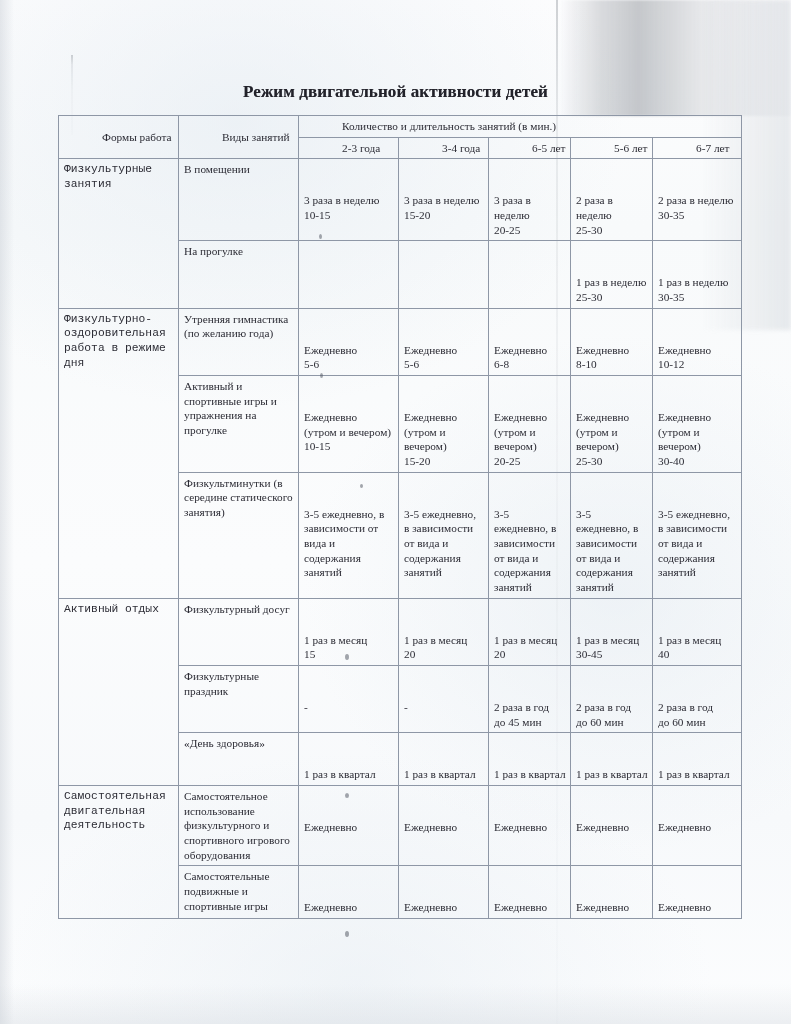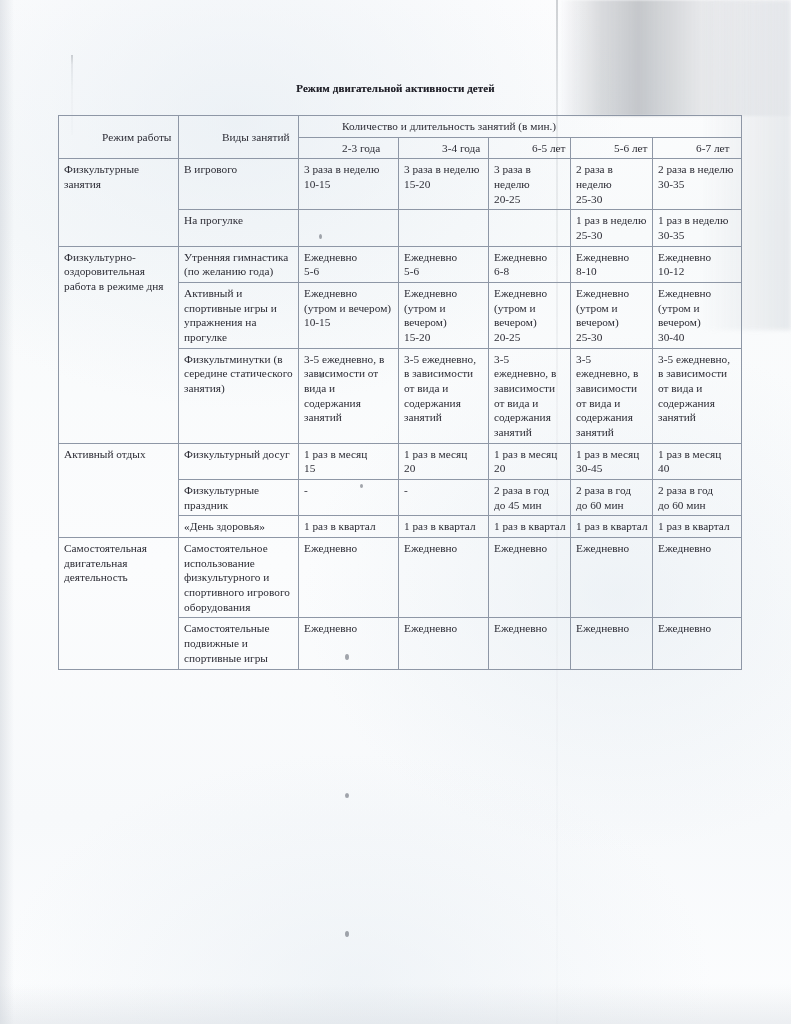--- a/index.html
+++ b/index.html
@@ -79,21 +79,21 @@
   }
 
   
   .doc-title {
     position: absolute;
     left: 0;
     top: 82px;
     width: 791px;
     text-align: center;
     font-weight: bold;
-    font-size: 11px;
+    font-size: 17px;
     letter-spacing: 0.1px;
     color: #22222a;
     text-shadow: 0 0 0.6px rgba(40,40,50,0.55);
   }
 
   
   .table-wrap {
     position: absolute;
     left: 58px;
     top: 115px;
@@ -131,26 +131,28 @@
   .c-a23     { width: 100px; }
   .c-a34     { width: 90px; }
   .c-a45     { width: 82px; }
   .c-a56     { width: 82px; }
   .c-a67     { width: 89px; }
 
   td.vmid, th.vmid { vertical-align: middle; }
   td.group-label {
     vertical-align: middle;
     padding-left: 6px;
+    font-family: Liberation Mono, monospace;
   }
   td.dash { vertical-align: middle; }
 
   .cell {
     display: block;
     white-space: pre-line;
+    margin-top: 31px;
   }
 
   
   .speck {
     position: absolute;
     background: rgba(90,95,105,0.55);
     border-radius: 50%;
     pointer-events: none;
   }
 </style>
@@ -174,36 +176,36 @@
         <col class="c-forms">
           <col class="c-types">
           <col class="c-a23">
         <col class="c-a34">
           <col class="c-a45">
           <col class="c-a56">
           <col class="c-a67">
       </colgroup>
       <thead>
         <tr>
-          <th rowspan="2" class="vmid">Режим работы</th>
+          <th rowspan="2" class="vmid">Формы работа</th>
           <th rowspan="2" class="vmid">Виды занятий</th>
           <th colspan="5" class="vmid">Количество и длительность занятий (в мин.)</th>
         </tr>
         <tr>
           <th class="vmid">2-3 года</th>
           <th class="vmid">3-4 года</th>
           <th class="vmid">6-5 лет</th>
           <th class="vmid">5-6 лет</th>
           <th class="vmid">6-7 лет</th>
         </tr>
       </thead>
       <tbody id="tbody">
           <tr>
             <td class="group-label" rowspan="2">Физкультурные занятия</td>
-            <td>В игрового</td>
+            <td>В помещении</td>
             <td>
               <span class="cell">3 раза в неделю
 10-15</span>
             </td>
             <td>
               <span class="cell">3 раза в неделю
 15-20</span>
             </td>
             <td>
               <span class="cell">3 раза в неделю

